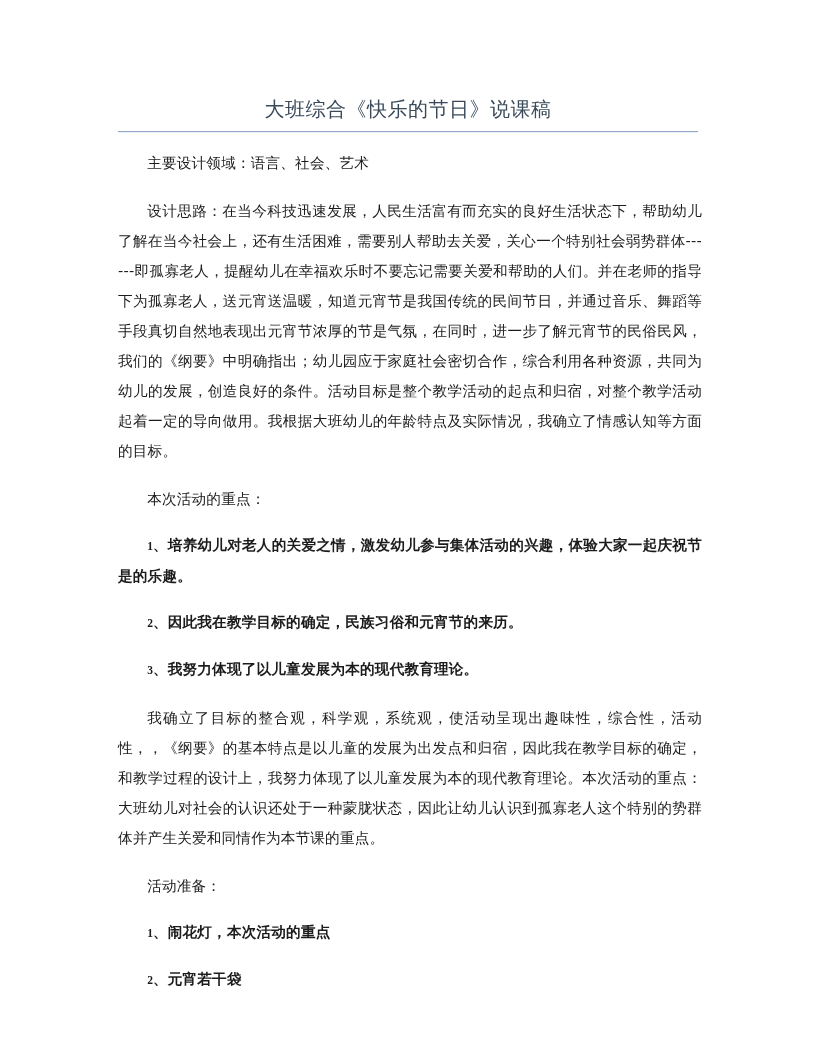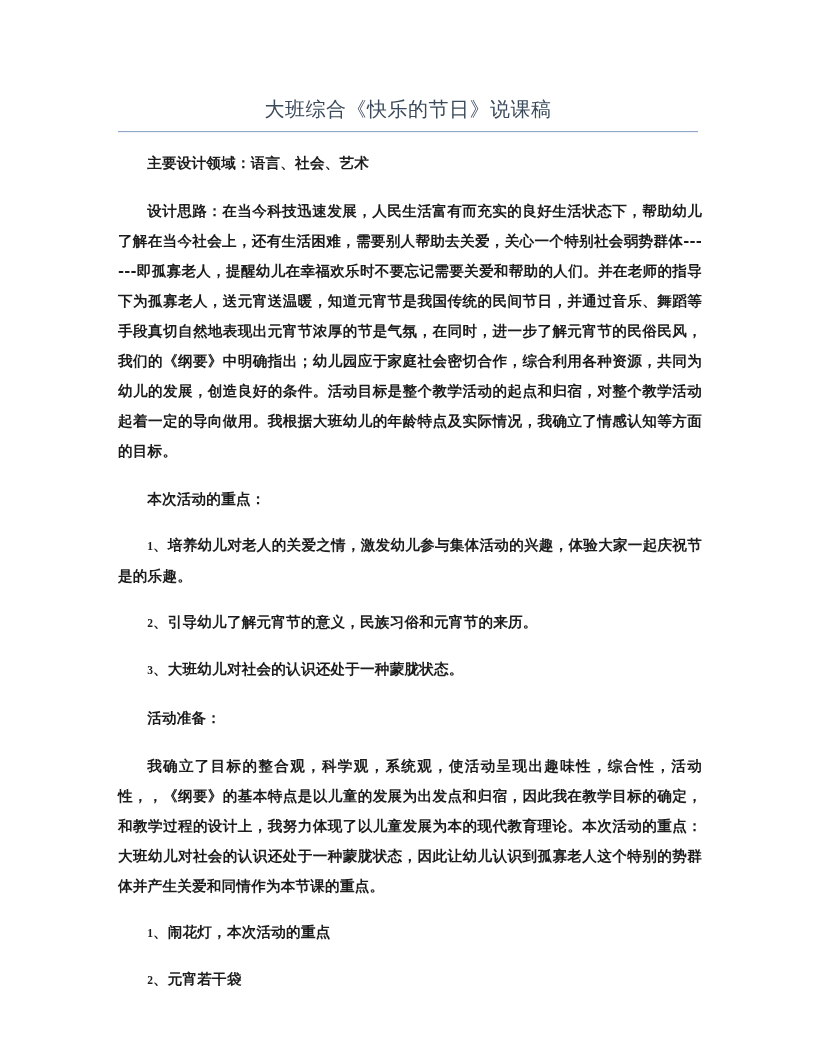--- a/index.html
+++ b/index.html
@@ -61,21 +61,20 @@
     line-height: 30px;
     color: #1c1c1c;
     text-align: justify;
     text-justify: inter-ideograph;
     letter-spacing: 0.2px;
     word-break: break-all;
   }
 
   p.indent {
     text-indent: 2em;
-    font-weight: bold;
   }
 
   p.gap-small { margin-top: 16px; }
   p.gap-med   { margin-top: 18px; }
 
   .numbered {
     text-indent: 2em;
     font-weight: bold;
   }
   .num {
@@ -92,21 +91,21 @@
 
   <div class="doc-title">大班综合《快乐的节日》说课稿</div>
 
   <div class="title-rule"></div>
 
   <div class="body-area">
       <p class="para indent">主要设计领域：语言、社会、艺术</p>
       <p class="para gap-med indent">设计思路：在当今科技迅速发展，人民生活富有而充实的良好生活状态下，帮助幼儿了解在当今社会上，还有生活困难，需要别人帮助去关爱，关心一个特别社会弱势群体------即孤寡老人，提醒幼儿在幸福欢乐时不要忘记需要关爱和帮助的人们。并在老师的指导下为孤寡老人，送元宵送温暖，知道元宵节是我国传统的民间节日，并通过音乐、舞蹈等手段真切自然地表现出元宵节浓厚的节是气氛，在同时，进一步了解元宵节的民俗民风，我们的《纲要》中明确指出；幼儿园应于家庭社会密切合作，综合利用各种资源，共同为幼儿的发展，创造良好的条件。活动目标是整个教学活动的起点和归宿，对整个教学活动起着一定的导向做用。我根据大班幼儿的年龄特点及实际情况，我确立了情感认知等方面的目标。</p>
       <p class="para gap-med indent">本次活动的重点：</p>
       <p class="para gap-small numbered"><span class="num">1</span><span>、</span><span>培养幼儿对老人的关爱之情，激发幼儿参与集体活动的兴趣，体验大家一起庆祝节是的乐趣。</span></p>
-      <p class="para gap-small numbered"><span class="num">2</span><span>、</span><span>引导幼儿了解元宵节的意义，民族习俗和元宵节的来历。</span></p>
-      <p class="para gap-small numbered"><span class="num">3</span><span>、</span><span>大班幼儿对社会的认识还处于一种蒙胧状态。</span></p>
+      <p class="para gap-small numbered"><span class="num">2</span><span>、</span><span>因此我在教学目标的确定，民族习俗和元宵节的来历。</span></p>
+      <p class="para gap-small numbered"><span class="num">3</span><span>、</span><span>我努力体现了以儿童发展为本的现代教育理论。</span></p>
+      <p class="para gap-med indent">我确立了目标的整合观，科学观，系统观，使活动呈现出趣味性，综合性，活动性，，《纲要》的基本特点是以儿童的发展为出发点和归宿，因此我在教学目标的确定，和教学过程的设计上，我努力体现了以儿童发展为本的现代教育理论。本次活动的重点：大班幼儿对社会的认识还处于一种蒙胧状态，因此让幼儿认识到孤寡老人这个特别的势群体并产生关爱和同情作为本节课的重点。</p>
       <p class="para gap-med indent">活动准备：</p>
-      <p class="para gap-med indent">我确立了目标的整合观，科学观，系统观，使活动呈现出趣味性，综合性，活动性，，《纲要》的基本特点是以儿童的发展为出发点和归宿，因此我在教学目标的确定，和教学过程的设计上，我努力体现了以儿童发展为本的现代教育理论。本次活动的重点：大班幼儿对社会的认识还处于一种蒙胧状态，因此让幼儿认识到孤寡老人这个特别的势群体并产生关爱和同情作为本节课的重点。</p>
       <p class="para gap-small numbered"><span class="num">1</span><span>、</span><span>闹花灯，本次活动的重点</span></p>
       <p class="para gap-small numbered"><span class="num">2</span><span>、</span><span>元宵若干袋</span></p>
     </div>
 
 </div>
 
 </body></html>

